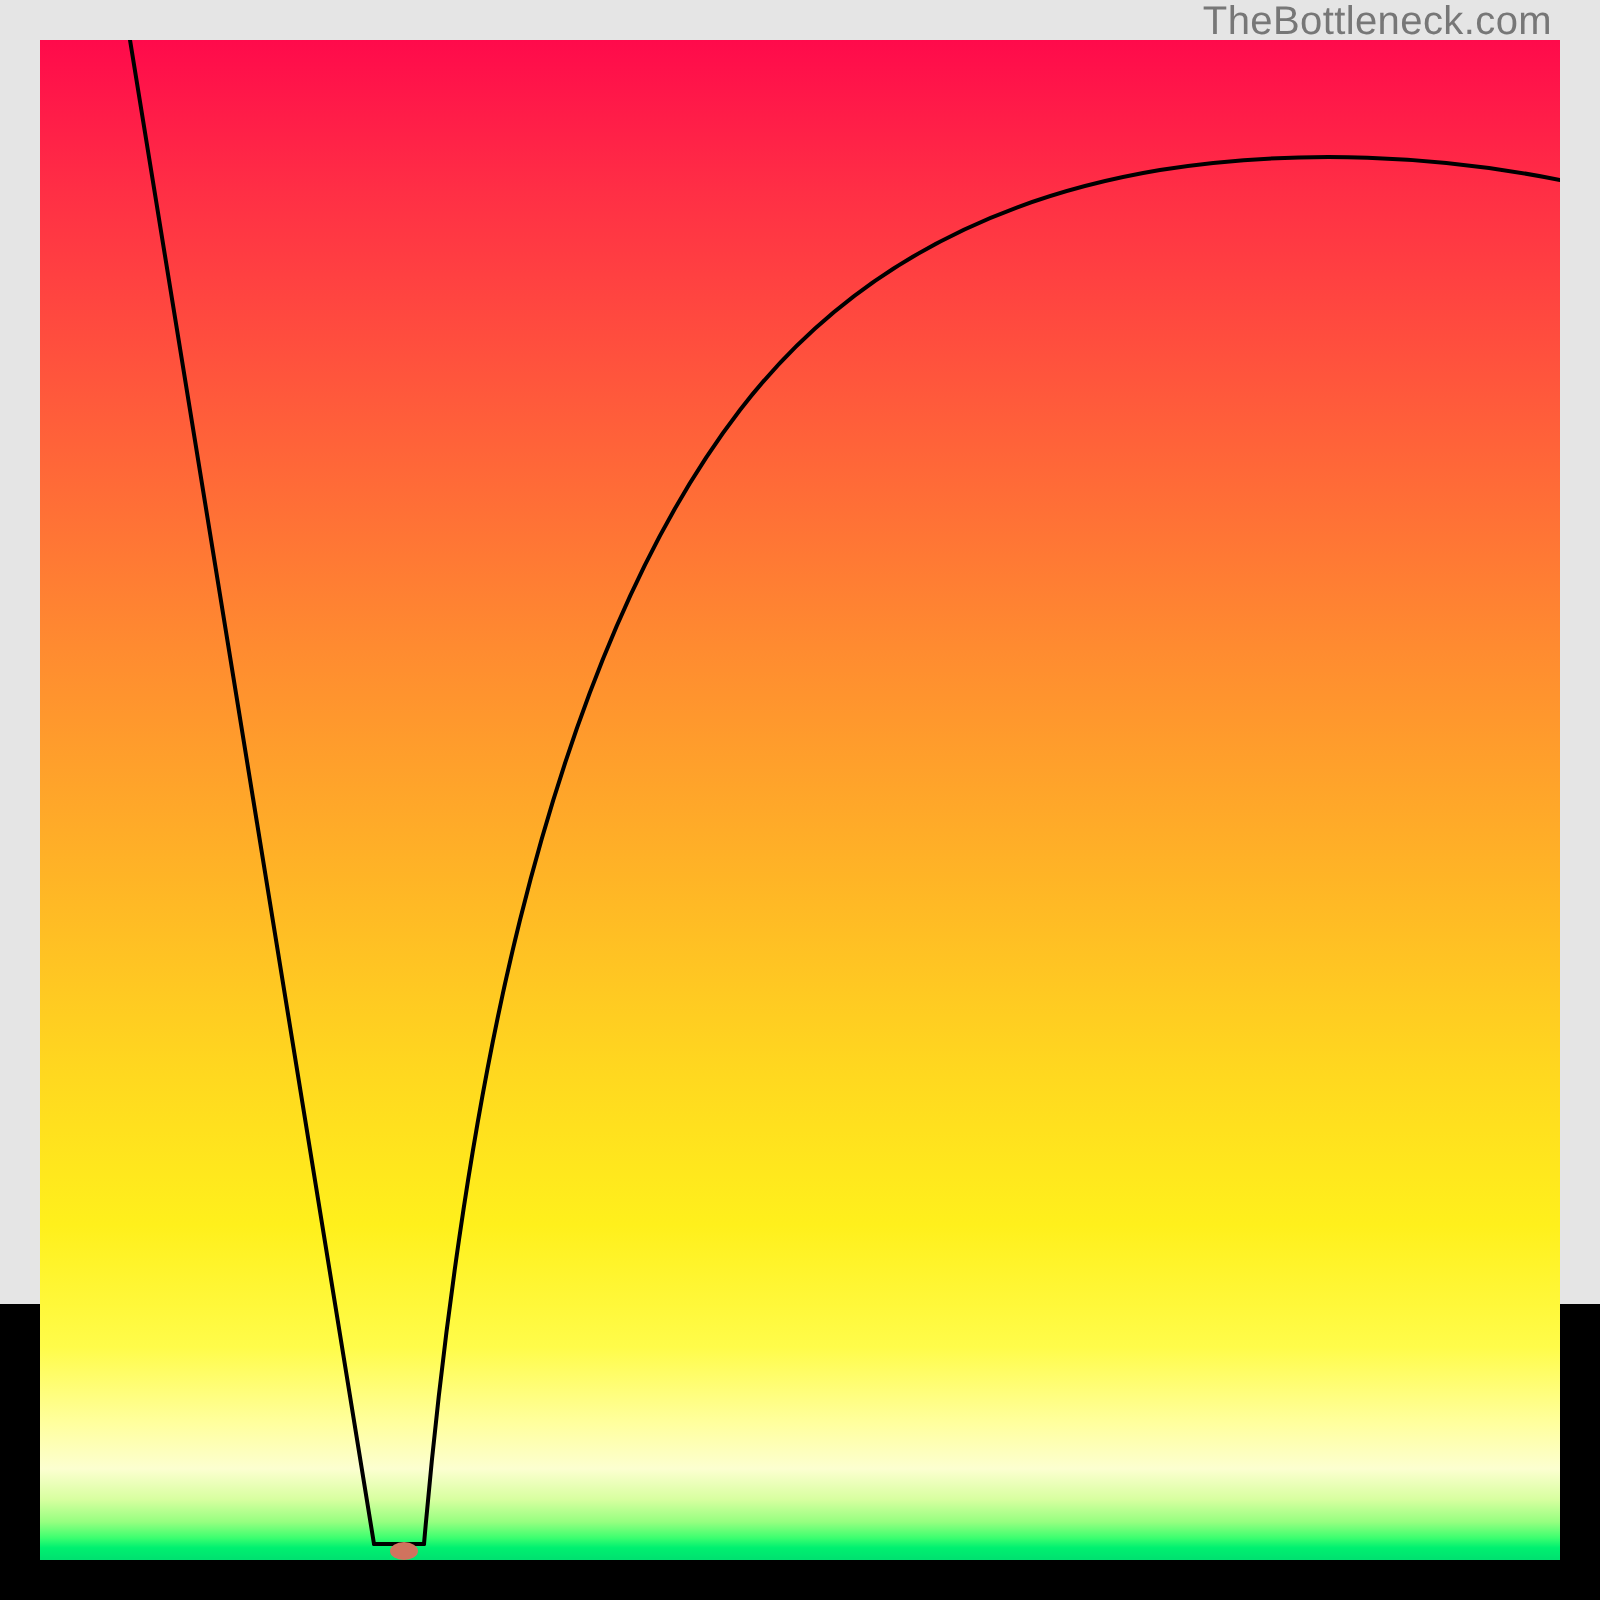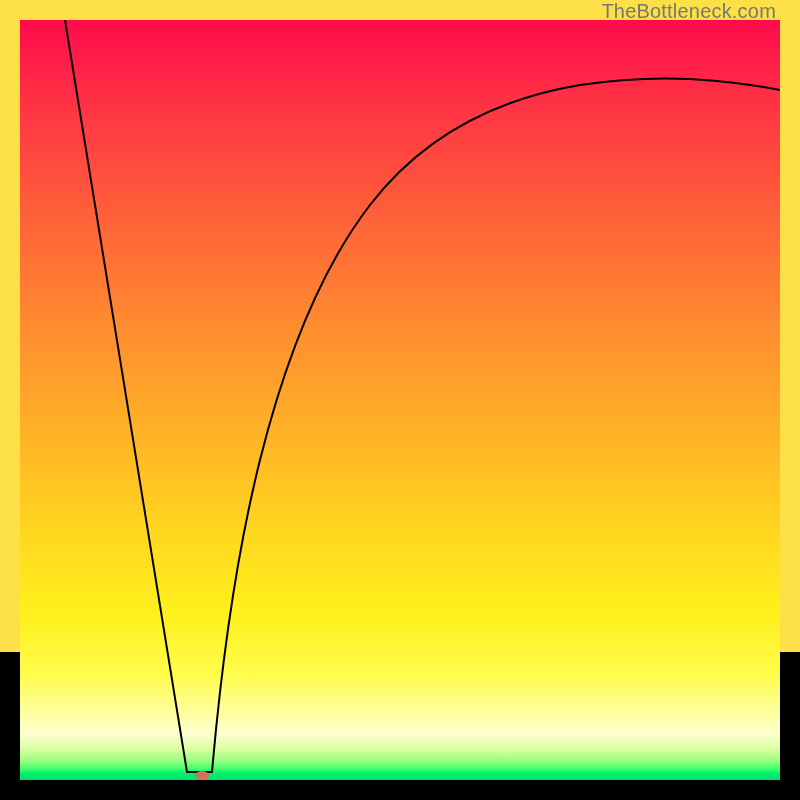--- a/index.html
+++ b/index.html
@@ -10,21 +10,21 @@
     background: #000;
     position: relative;
     font-family: Arial, Helvetica, sans-serif;
   }
   .frame {
     position: absolute;
     top: 0;
     left: 0;
     width: 800px;
     height: 652px;
-    background: #fde047;
+    background: #e5e5e5;
   }
   .plot {
     position: absolute;
     top: 20px;
     left: 20px;
     width: 760px;
     height: 760px;
     overflow: hidden;
   }
   .gradient {

